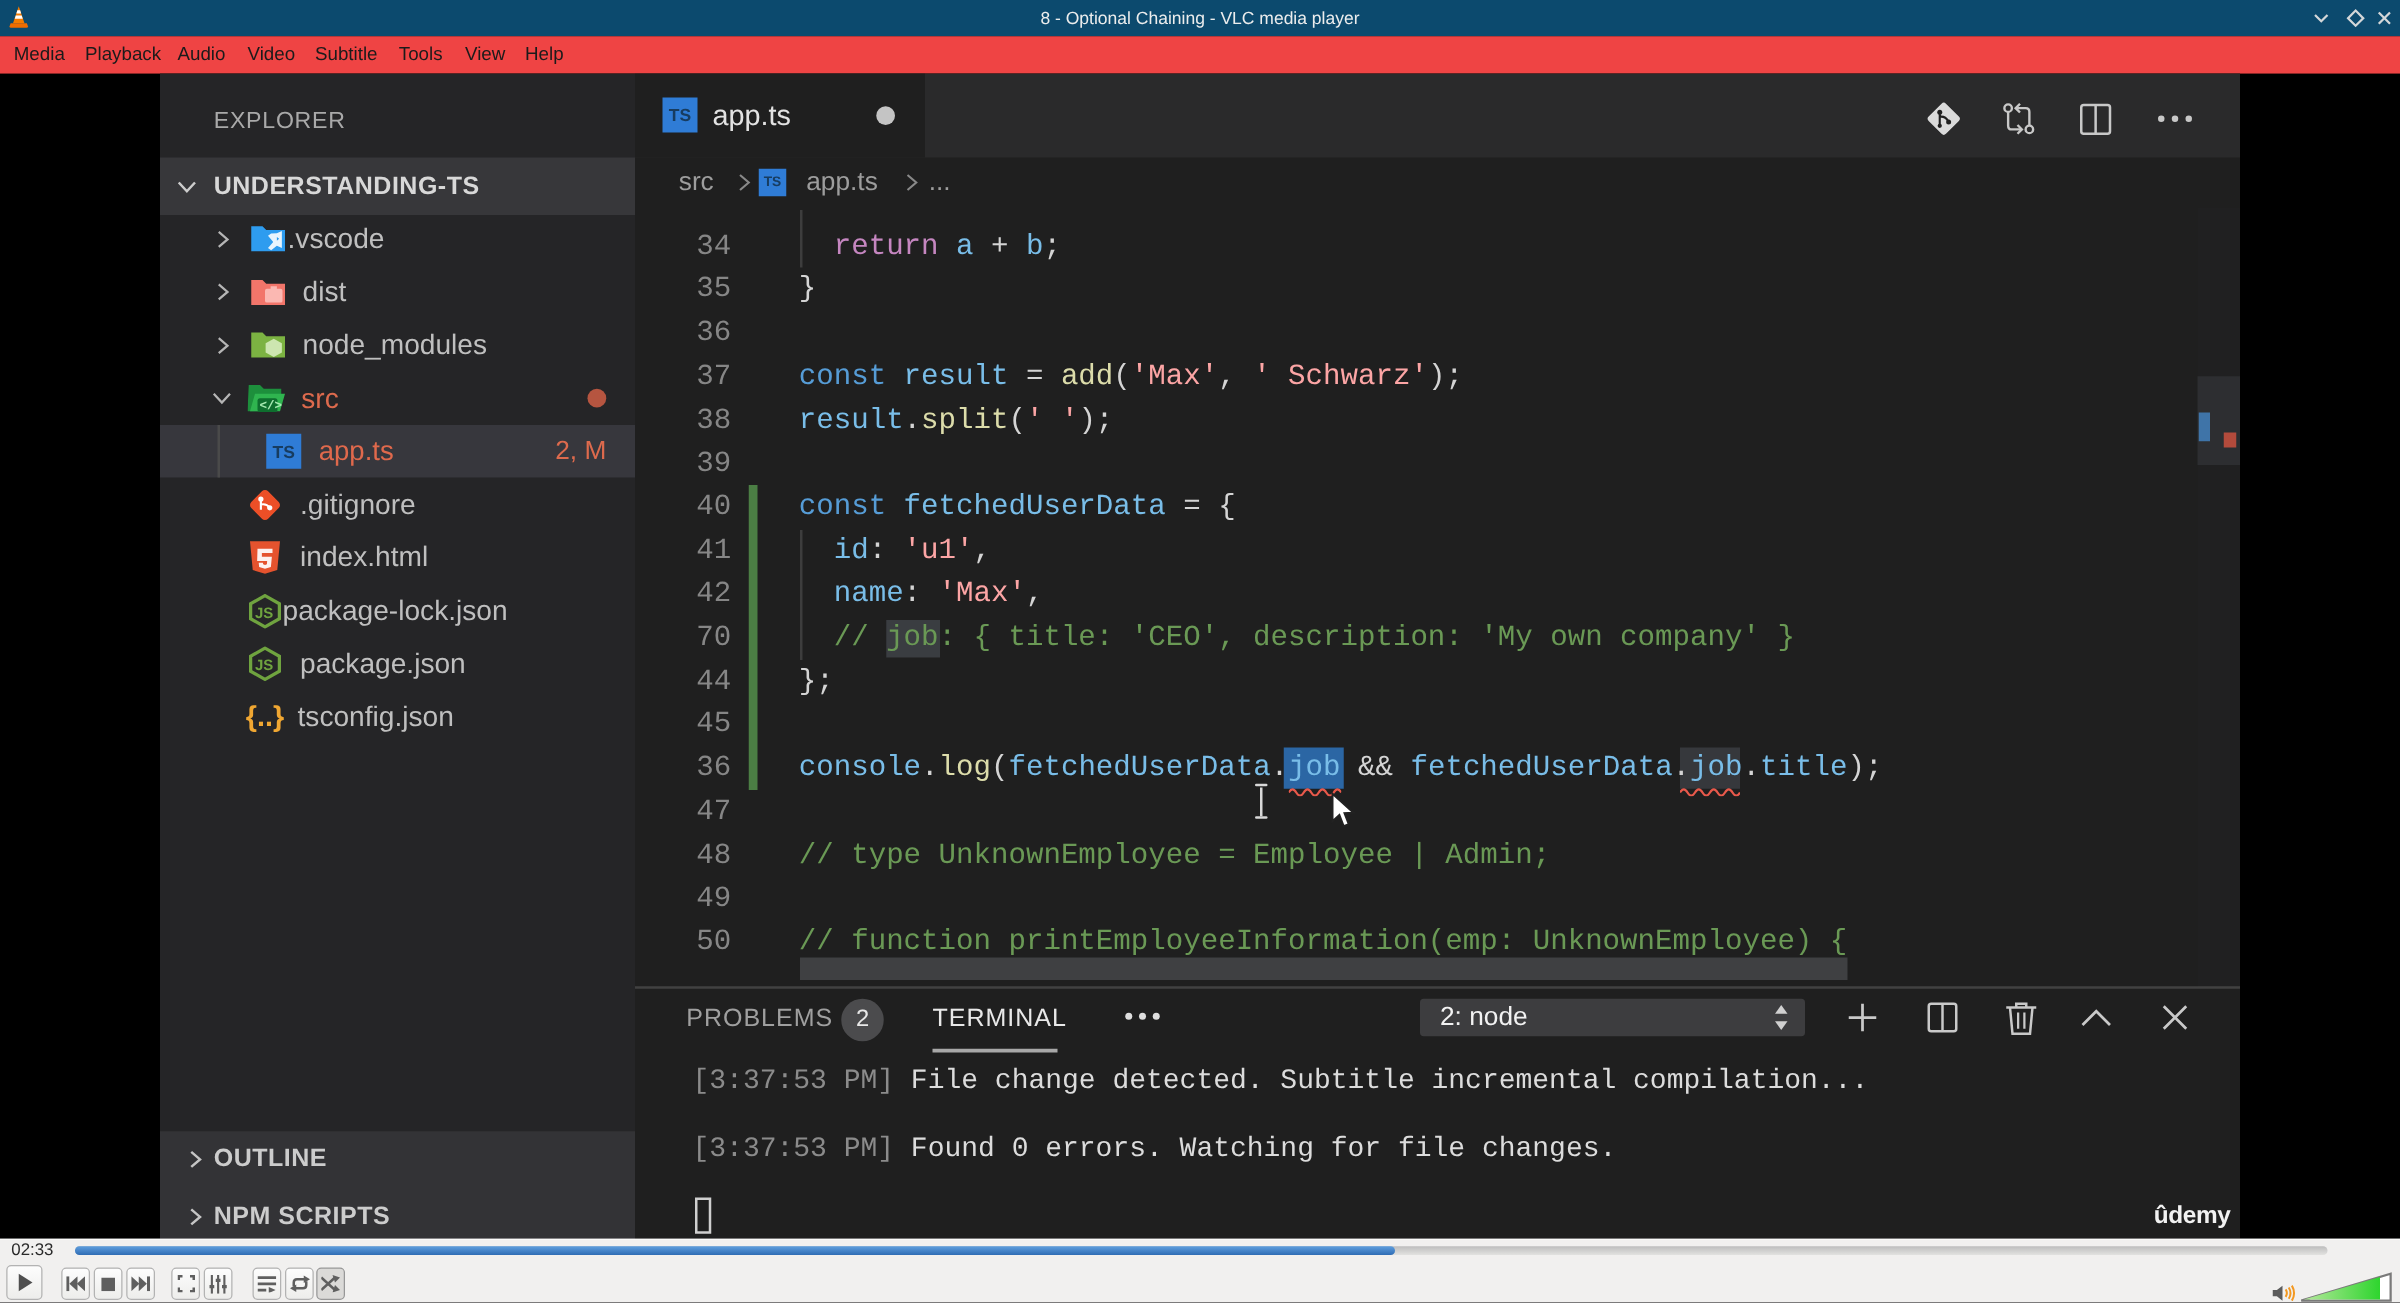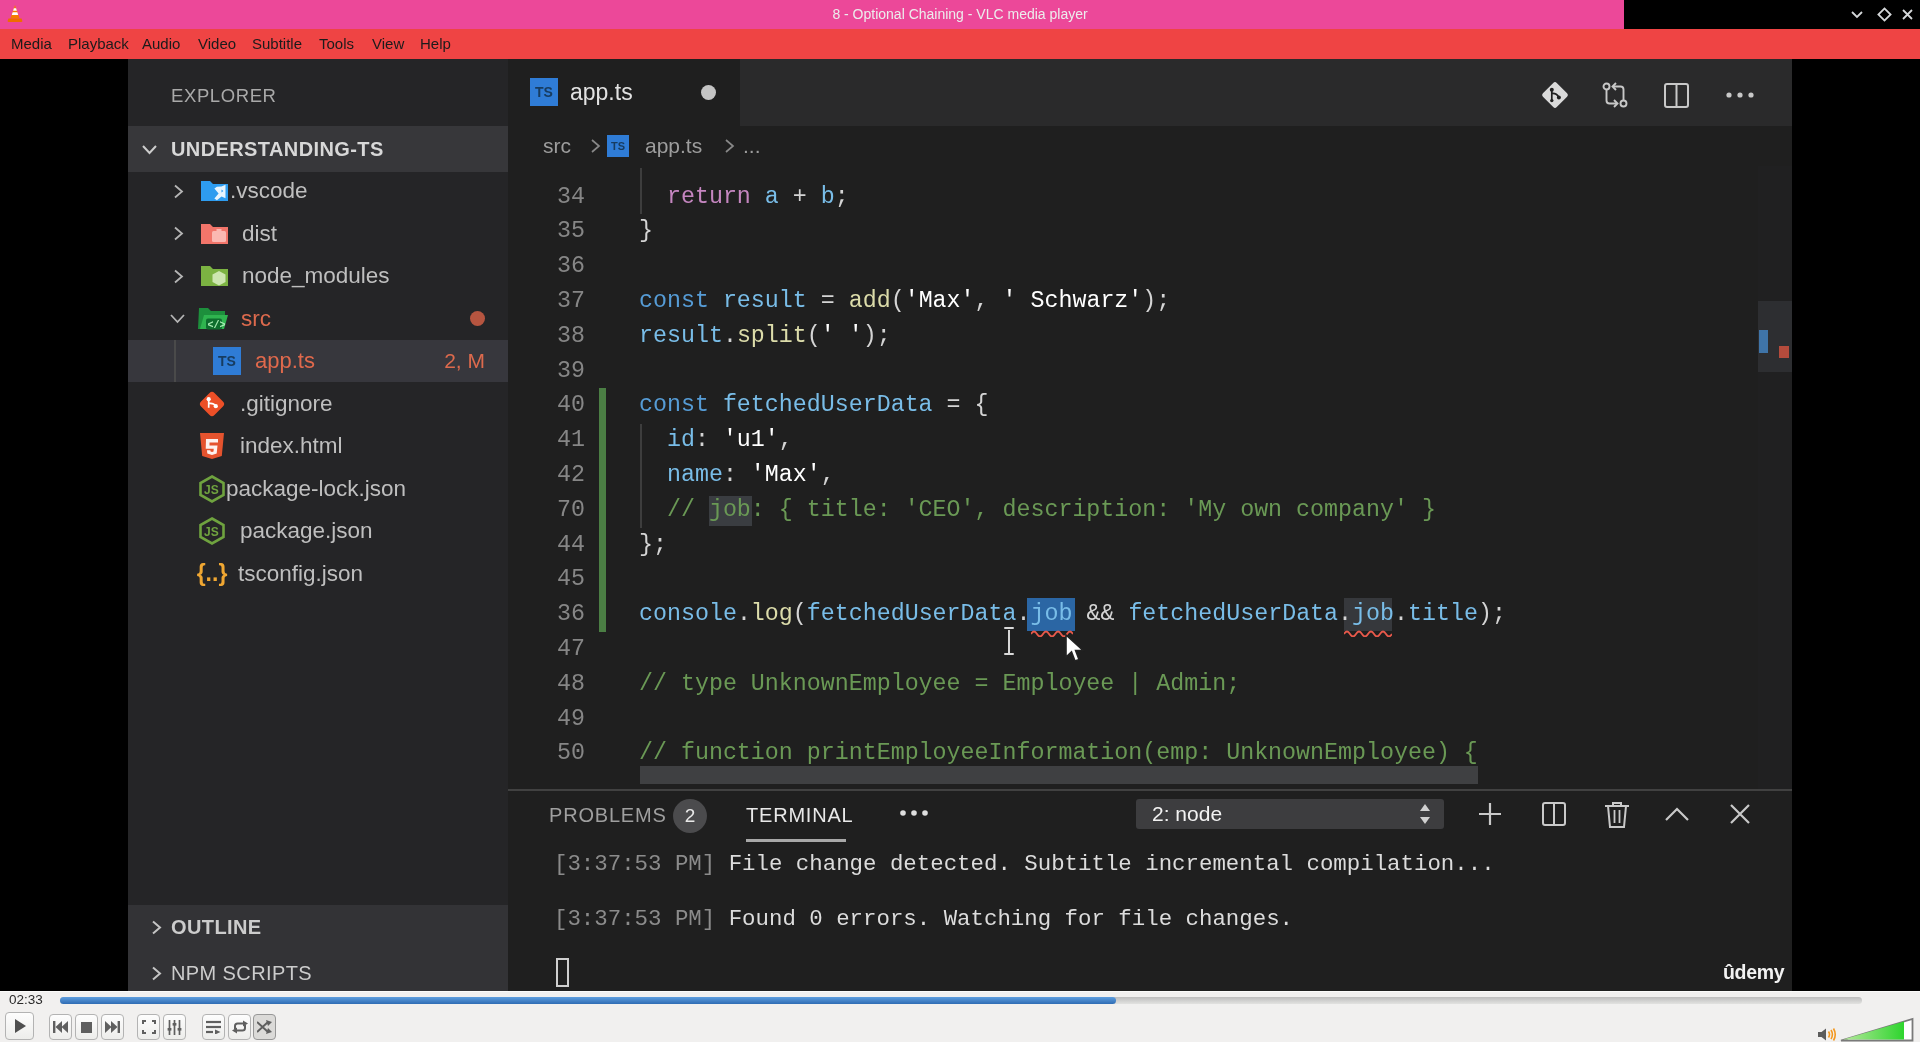--- a/index.html
+++ b/index.html
@@ -1,29 +1,29 @@
 <!DOCTYPE html>
 <html><head>
 <meta charset="utf-8">
 <style>
   *{margin:0;padding:0;box-sizing:border-box}
   html,body{width:1920px;height:1042px;overflow:hidden;background:#000;font-family:"Liberation Sans",sans-serif}
   .abs{position:absolute}
   .mono{font-family:"Liberation Mono",monospace;white-space:pre}
   
-  .kw{color:#569cd6}.ctl{color:#c586c0}.fn{color:#dcdcaa}.vr{color:#79bde8}.st{color:#ffffff}.cm{color:#6a9955}.pu{color:#d4d4d4}
+  .kw{color:#569cd6}.ctl{color:#c586c0}.fn{color:#dcdcaa}.vr{color:#79bde8}.st{color:#fca5a5}.cm{color:#6a9955}.pu{color:#d4d4d4}
   .codeline{position:absolute;left:639px;height:35px;line-height:35px;font-size:23.3px;font-family:"Liberation Mono",monospace;white-space:pre}
   .lnum{position:absolute;width:85px;left:500px;text-align:right;height:35px;line-height:35px;font-size:23.3px;font-family:"Liberation Mono",monospace;color:#868686}
   .row{position:absolute;left:128px;width:380px;height:43px;display:flex;align-items:center;color:#bfbfbf;font-size:22.5px}
   .vlcbtn{position:absolute;border:1px solid #b3b3b3;border-radius:4px;background:linear-gradient(#fdfdfd,#ededeb);display:flex;align-items:center;justify-content:center}
 </style>
 </head>
 <body>
 
-<div class="abs" id="titlebar" style="left:0;top:0;width:1624px;height:29px;background:#ec4899">
+<div class="abs" id="titlebar" style="left:0;top:0;width:1920px;height:29px;background:#0c4a6e">
   <svg class="abs" style="left:6px;top:4px" width="18" height="19" viewBox="0 0 18 19">
     <polygon points="9,1 13.6,14.5 4.4,14.5" fill="#f57c00"></polygon>
     <polygon points="7.9,4.2 10.1,4.2 10.9,6.7 7.1,6.7" fill="#fff"></polygon>
     <polygon points="6.6,8.3 11.4,8.3 12.2,10.9 5.8,10.9" fill="#fff"></polygon>
     <path d="M2.5 14.5 h13 l.9 2.6 q.1 1 -1.2 1 h-12.4 q-1.3 0 -1.2 -1 z" fill="#ef6c00"></path>
   </svg>
   <div class="abs" style="left:0;top:0;width:1920px;height:29px;line-height:29px;text-align:center;color:#eceded;font-size:14px">8 - Optional Chaining - VLC media player</div>
   <svg class="abs" style="left:1849px;top:8px" width="16" height="13" viewBox="0 0 16 13">
       <polyline points="3,4 8,9 13,4" fill="none" stroke="#d4d7d9" stroke-width="1.8"></polyline>
     </svg>
@@ -152,21 +152,21 @@
 <div class="abs" style="left:128px;top:905px;width:380px;height:44px;display:flex;align-items:center">
   <svg style="margin-left:20px" width="17" height="17" viewBox="0 0 17 17">
       <polyline points="5,2.5 12,8.5 5,14.5" fill="none" stroke="#c5c5c5" stroke-width="2"></polyline>
     </svg>
   <span style="margin-left:6px;color:#cccccc;font-size:20px;font-weight:bold;letter-spacing:.4px">OUTLINE</span>
 </div>
 <div class="abs" style="left:128px;top:953px;width:380px;height:40px;display:flex;align-items:center">
   <svg style="margin-left:20px" width="17" height="17" viewBox="0 0 17 17">
       <polyline points="5,2.5 12,8.5 5,14.5" fill="none" stroke="#c5c5c5" stroke-width="2"></polyline>
     </svg>
-  <span style="margin-left:6px;color:#cccccc;font-size:20px;font-weight:normal;letter-spacing:.4px">NPM SCRIPTS</span>
+  <span style="margin-left:6px;color:#cccccc;font-size:20px;font-weight:bold;letter-spacing:.4px">NPM SCRIPTS</span>
 </div>
 
 <div class="abs" style="left:508px;top:59px;width:1284px;height:67px;background:#2a2a2b"></div>
 <div class="abs" style="left:508px;top:59px;width:232px;height:67px;background:#1f1f1f"></div>
 <div class="abs" style="left:530px;top:78px;width:28px;height:28px;background:#2f7cd6;display:flex;align-items:center;justify-content:center">
   <span style="color:#173c60;font-weight:bold;font-size:14px">TS</span>
 </div>
 <div class="abs" style="left:570px;top:59px;height:67px;line-height:67px;color:#e2e2e2;font-size:23px">app.ts</div>
 <div class="abs" style="left:701px;top:85px;width:15px;height:15px;border-radius:50%;background:#c4c4c4"></div>
 

